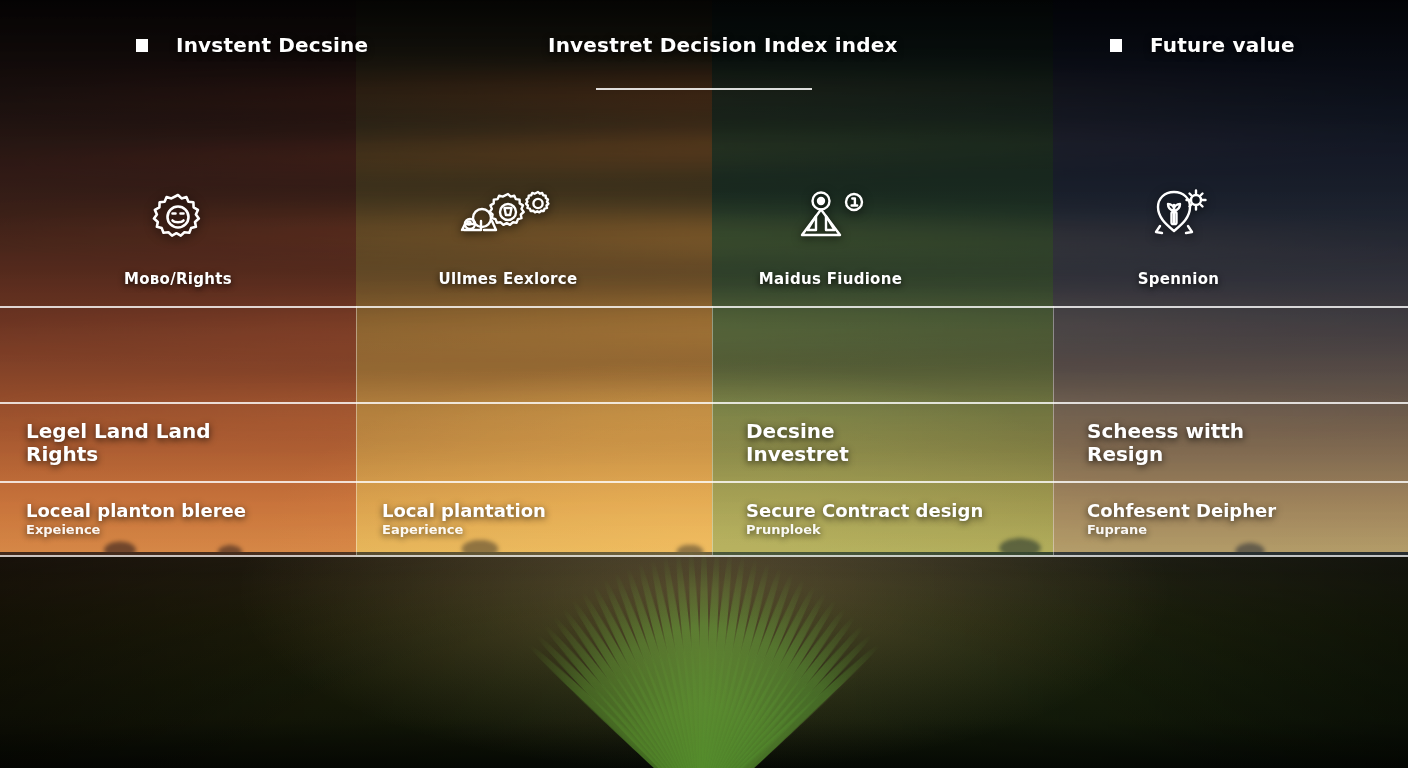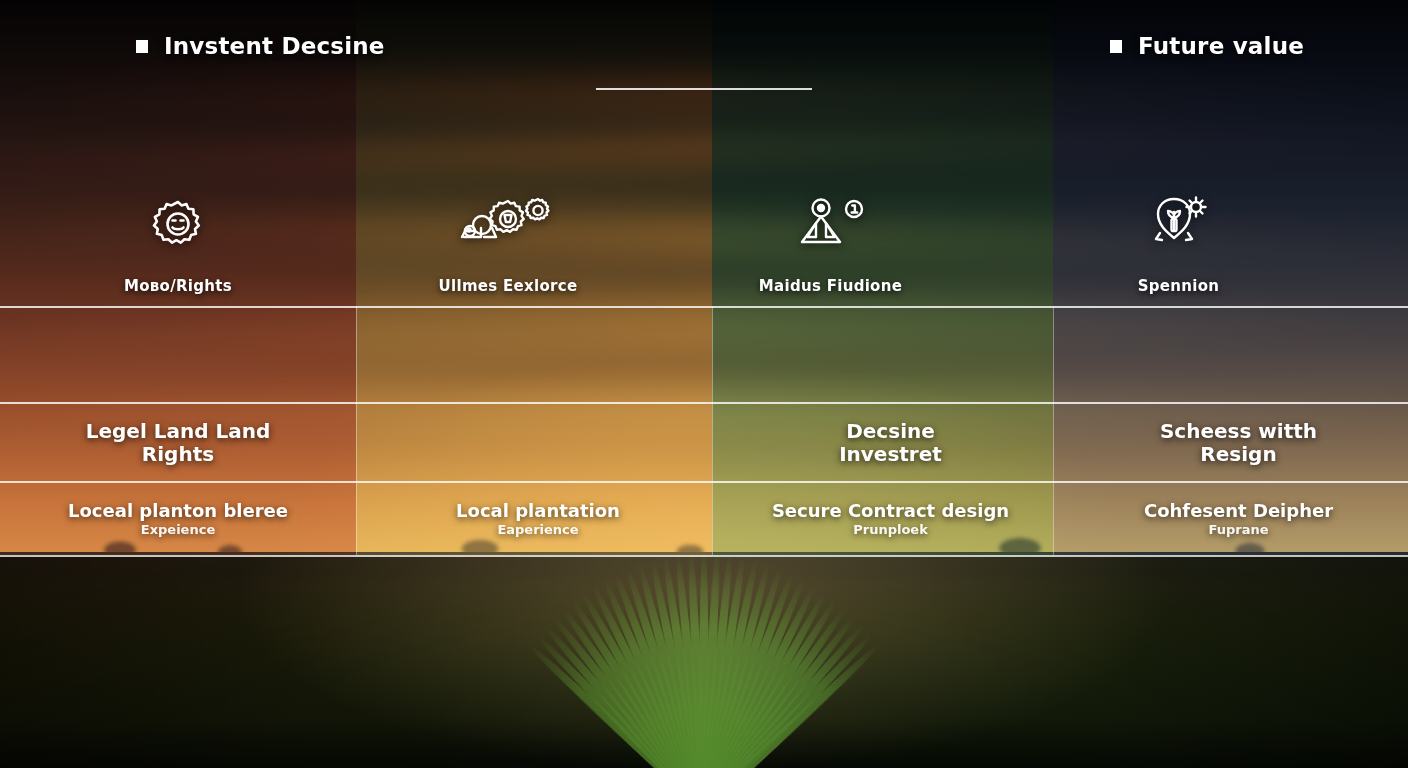--- a/index.html
+++ b/index.html
@@ -107,42 +107,42 @@
   
   .hline { position:absolute; left:0; width:1408px; height:2px; background:rgba(255,255,255,.80); }
   .hline.h1 { top:306px; }
   .hline.h2 { top:402px; }
   .hline.h3 { top:481px; }
   .hline.h4 { top:555px; height:2px; background:rgba(255,255,255,.72); }
   .vline { position:absolute; top:306px; height:249px; width:1px; background:rgba(255,255,255,.38); }
 
   
   .headers { position:absolute; left:0; top:0; width:1408px; height:110px; }
-  .hdr { position:absolute; top:33px; display:flex; align-items:center; gap:16px;
-         color:#fff; font-size:23px; font-weight:bold; letter-spacing:.2px;
+  .hdr { position:absolute; top:33px; display:flex; align-items:center; gap:28px;
+         color:#fff; font-size:20px; font-weight:bold; letter-spacing:.2px;
          text-shadow:0 2px 7px rgba(0,0,0,.85); white-space:nowrap; }
   .hdr-left   { left:136px; }
   .hdr-center { left:548px; }
   .hdr-right  { left:1110px;justify-content:space-between; }
   .sq { width:12px; height:13px; background:#fff; display:inline-block; flex:none; }
   .underline { position:absolute; left:596px; top:88px; width:216px; height:2px; background:rgba(255,255,255,.85); }
 
   
-  .iconrow { position:absolute; left:0; top:193px; width:1408px; height:110px; display:flex; }
+  .iconrow { position:absolute; left:0; top:186px; width:1408px; height:110px; display:flex; }
   .icell { flex:none; display:flex; flex-direction:column; align-items:center; justify-content:flex-start; }
   .icell.i1{width:356px;} .icell.i2{width:304px;} .icell.i3{width:341px;} .icell.i4{width:355px;}
   .icon-wrap { height:62px; display:flex; align-items:center; justify-content:center;
                filter:drop-shadow(0 2px 5px rgba(0,0,0,.7)); }
   .icon-wrap svg { display:block; }
   .icon-label { margin-top:22px; color:#fff; font-size:15px; font-weight:bold;
                 letter-spacing:.3px; text-shadow:0 2px 6px rgba(0,0,0,.8); }
 
   
   .band { position:absolute; left:0; width:1408px; display:flex; }
-  .band .cell { flex:none; display:flex; flex-direction:column; align-items:center; justify-content:center;
+  .band .cell { flex:none; display:flex; flex-direction:column; align-items:flex-start; justify-content:center;
                 text-align:center; color:#fff; padding:0 26px; }
   .cell.w1{width:356px;} .cell.w2{width:364px;} .cell.w3{width:341px;} .cell.w4{width:355px;}
 
   .band-mid { top:404px; height:77px; }
   .band-mid .cell { font-size:20px; font-weight:bold; line-height:1.12; text-shadow:0 2px 7px rgba(0,0,0,.75); }
 
   .band-bot { top:483px; height:72px; }
   .band-bot .l1 { font-size:18px; font-weight:bold; line-height:1.2; text-shadow:0 2px 7px rgba(0,0,0,.7); }
   .band-bot .l2 { font-size:13px; font-weight:bold; line-height:1.2; opacity:.93; text-shadow:0 2px 7px rgba(0,0,0,.7); }
 
@@ -261,20 +261,23 @@
   <div class="hline h4"></div>
   <div class="vline" style="left:356px"></div>
   <div class="vline" style="left:712px"></div>
   <div class="vline" style="left:1053px"></div>
 
   <div class="headers">
     <div class="hdr hdr-left">
       <span class="sq"></span>
       <span>Invstent Decsine</span>
     </div>
+    <div class="hdr hdr-center">
+      <span>Investret Decision Index index</span>
+    </div>
     <div class="underline"></div>
     <div class="hdr hdr-right">
       <span class="sq"></span>
       <span>Future value</span>
     </div>
   </div>
 
   <div class="iconrow">
 
     <div class="icell i1">

